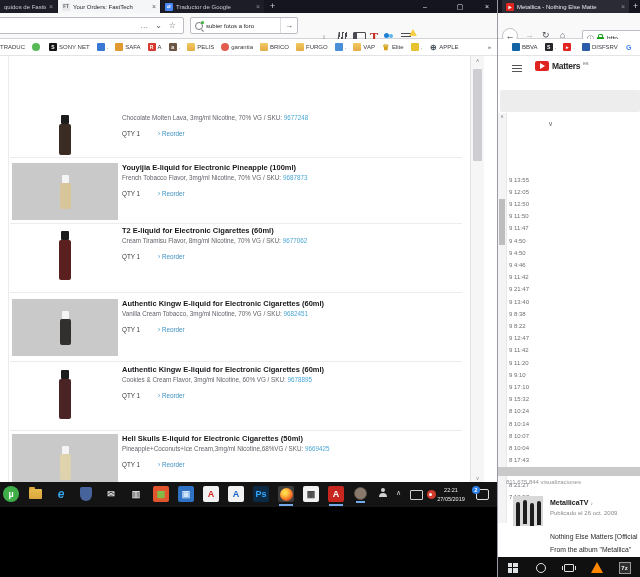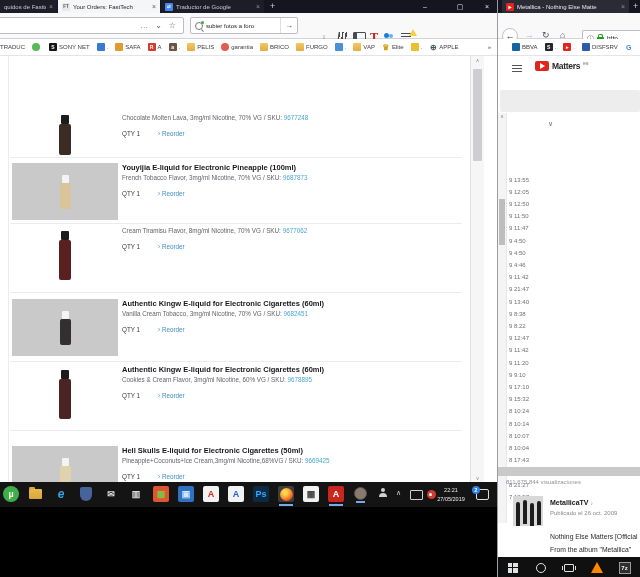--- a/index.html
+++ b/index.html
@@ -340,20 +340,21 @@
             </div>
           </div>
           <div class="product" style="top: 170px;">
             <div class="p-thumb plain" style="height: 58px;">
               <div class="bottle">
                 <div class="cap" style="background: rgb(28, 28, 28);"></div>
                 <div class="bod" style="background: rgb(90, 32, 32); height: 40px;"></div>
               </div>
             </div>
             <div class="p-body">
+              <div class="p-title">T2 E-liquid for Electronic Cigarettes (60ml)</div>
               <div class="p-desc">
                 <span>Cream Tiramisu Flavor, 8mg/ml Nicotine, 70% VG / SKU:</span>
                 <span class="sku">9677062</span>
               </div>
               <div class="p-qtyrow">
                 <span>QTY 1</span>
                 <span class="reorder">› Reorder</span>
               </div>
             </div>
           </div>
@@ -388,21 +389,21 @@
               <div class="p-desc">
                 <span>Cookies &amp; Cream Flavor, 3mg/ml Nicotine, 60% VG / SKU:</span>
                 <span class="sku">9678895</span>
               </div>
               <div class="p-qtyrow">
                 <span>QTY 1</span>
                 <span class="reorder">› Reorder</span>
               </div>
             </div>
           </div>
-          <div class="product" style="top: 378px; margin-top: 12px;">
+          <div class="product" style="top: 378px;">
             <div class="p-thumb photo" style="height: 57px;">
               <div class="bottle">
                 <div class="cap" style="background: rgb(244, 244, 244);"></div>
                 <div class="bod" style="background: rgb(222, 211, 172); height: 26px;"></div>
               </div>
             </div>
             <div class="p-body">
               <div class="p-title">Hell Skulls E-liquid for Electronic Cigarettes (50ml)</div>
               <div class="p-desc">
                 <span>Pineapple+Coconuts+Ice Cream,3mg/ml Nicotine,68%VG / SKU:</span>

